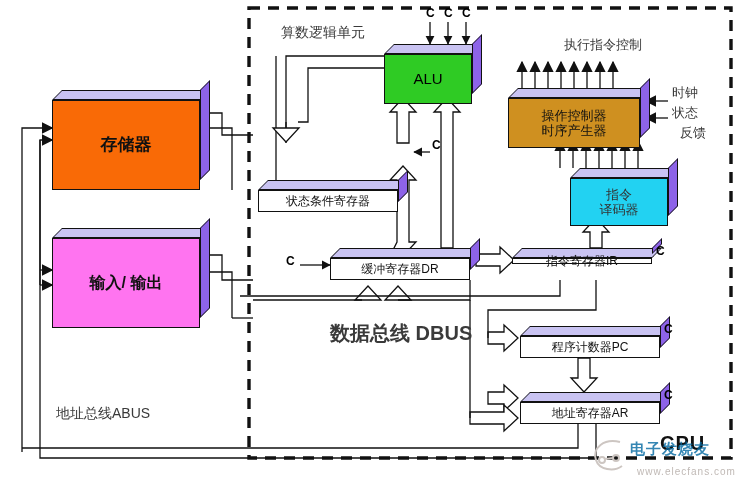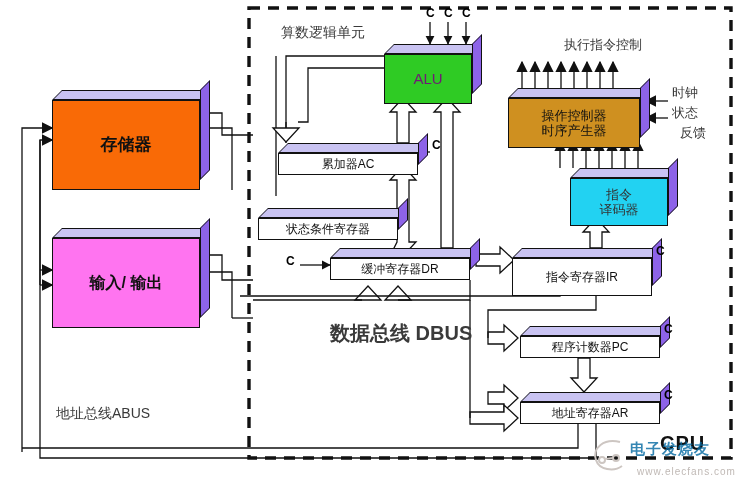--- a/index.html
+++ b/index.html
@@ -166,42 +166,37 @@
 
   <div class="box3d" style="left:52px;top:228px;width:158px;height:100px;">
     <div class="top"></div>
     <div class="side"></div>
     <div class="face" style="background:#ff74f0;font-size:16px;font-weight:bold;">输入/ 输出</div>
   </div>
 
   <div class="box3d" style="left:384px;top:44px;width:98px;height:60px;">
     <div class="top"></div>
     <div class="side"></div>
-    <div class="face" style="background:#2fcb24;font-size:15px;color:#701a75;text-align:right;">ALU</div>
-  </div>
-
-  <div class="box3d flat" style="left:278px;top:143px;width:150px;height:32px;">
-    <div class="top"></div>
-    <div class="side"></div>
-    <div class="face" style="background:#ffffff;">累加器AC</div>
-  </div>
-
-  <div class="box3d flat" style="left:258px;top:208px;width:150px;height:32px;">
+    <div class="face" style="background:#2fcb24;font-size:15px;color:#000000;text-align:right;">ALU</div>
+  </div>
+
+
+  <div class="box3d flat" style="left:258px;top:180px;width:150px;height:32px;">
     <div class="top"></div>
     <div class="side"></div>
     <div class="face" style="background:#ffffff;">状态条件寄存器</div>
   </div>
 
   <div class="box3d flat" style="left:330px;top:248px;width:150px;height:32px;">
     <div class="top"></div>
     <div class="side"></div>
     <div class="face" style="background:#ffffff;">缓冲寄存器DR</div>
   </div>
 
-  <div class="box3d flat" style="left:512px;top:248px;width:150px;height:48px;">
+  <div class="box3d flat" style="left:512px;top:248px;width:150px;height:16px;">
     <div class="top"></div>
     <div class="side"></div>
     <div class="face" style="background:#ffffff;">指令寄存器IR</div>
   </div>
 
   <div class="box3d" style="left:548px;top:168px;width:108px;height:58px;margin-left:22px;">
     <div class="top"></div>
     <div class="side"></div>
     <div class="face" style="background:#22d2f2;font-size:13px;white-space:pre-line;color:#333;">指令
 译码器</div>

